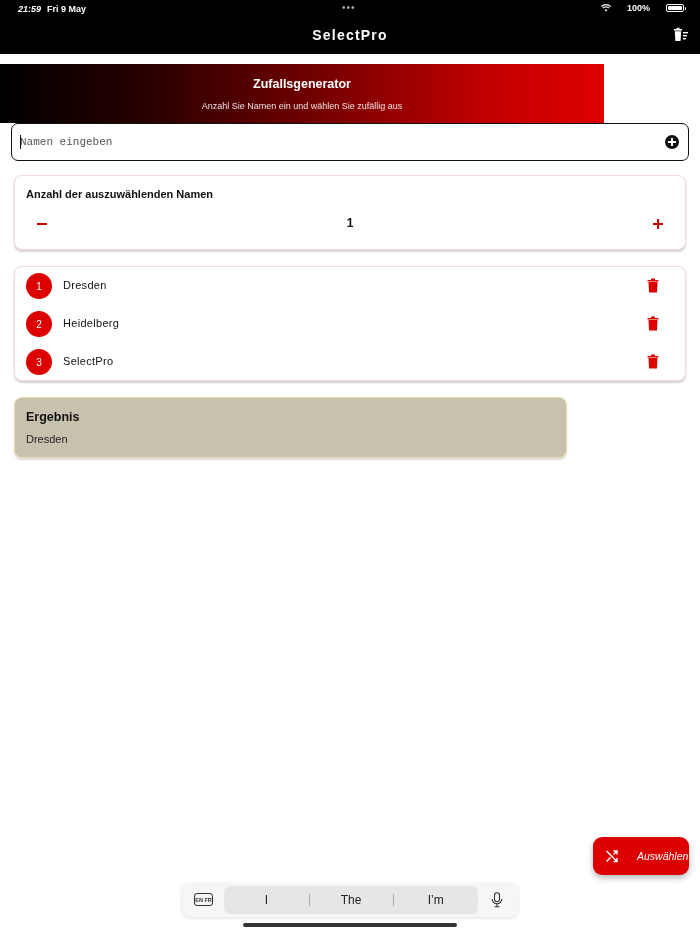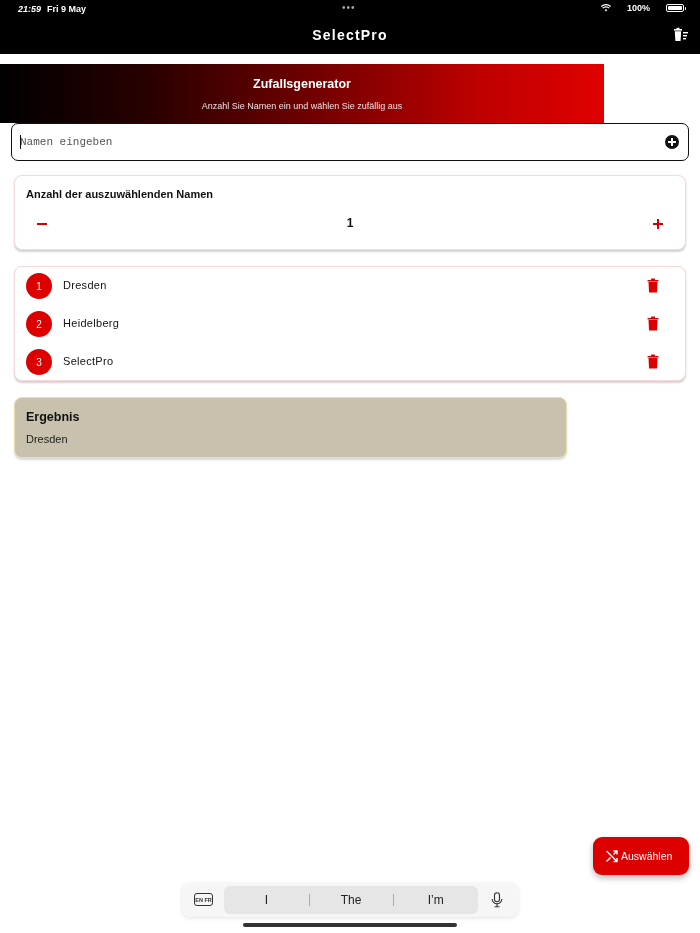--- a/index.html
+++ b/index.html
@@ -48,21 +48,21 @@
   .row .badge { position: absolute; left: 11px; top: 6px; width: 26px; height: 26px; border-radius: 50%; background: #dd0000; color: #fff; font-size: 10px; display: flex; align-items: center; justify-content: center; }
   .row .name { position: absolute; left: 48px; top: 12px; font-size: 11px; letter-spacing: 0.3px; }
   .row .trash { position: absolute; right: 26px; top: 11px; width: 12px; height: 15px; cursor: pointer; }
 
   .result-card { position: absolute; left: 14px; top: 397px; width: 553px; height: 61px; background: #c7c1ad; border-radius: 8px; border: 1px solid #e9dfb0; box-shadow: 0 1.5px 2px rgba(0,0,0,0.15); }
   .result-card .r-title { position: absolute; left: 11px; top: 12px; font-size: 12.5px; font-weight: 700; color: #111; }
   .result-card .r-value { position: absolute; left: 11px; top: 35px; font-size: 11px; color: #222; }
 
   .fab { position: absolute; left: 593px; top: 837px; width: 96px; height: 38px; background: #dd0000; border-radius: 9px; box-shadow: 0 3px 6px rgba(0,0,0,0.28); color: #fff; cursor: pointer; }
   .fab .ico { position: absolute; left: 12px; top: 12px; width: 14px; height: 14px; }
-  .fab .lbl { position: absolute; left: 28px; top: 13px; font-size: 10.5px; }
+  .fab .lbl { position: absolute; left: 44px; top: 13px; font-size: 10.5px; font-style: italic; }
 
   .kbbar { position: absolute; left: 182px; top: 883px; width: 336px; height: 34px; background: #f6f6f6; border-radius: 8px; box-shadow: 0 1px 4px rgba(0,0,0,0.12); }
   .kbbar .lang { position: absolute; left: 12px; top: 10px; width: 19px; height: 13px; border: 1.2px solid #333; border-radius: 3px; font-size: 5.5px; font-weight: 700; display: flex; align-items: center; justify-content: center; color: #333; cursor: pointer; }
   .kbbar .sugg { position: absolute; left: 42px; top: 3px; width: 254px; height: 28px; background: #e6e6e6; border-radius: 6px; display: flex; }
   .kbbar .sugg .s { flex: 1; text-align: center; font-size: 12px; line-height: 28px; color: #222; position: relative; cursor: pointer; }
   .kbbar .sugg .s + .s::before { content: ""; position: absolute; left: 0; top: 8px; width: 1px; height: 12px; background: #aaa; }
   .kbbar .mic { position: absolute; right: 15px; top: 9px; width: 12px; height: 16px; cursor: pointer; }
 
   .home-ind { position: absolute; left: 243px; top: 923px; width: 214px; height: 4px; border-radius: 2px; background: #333; }
 </style>

